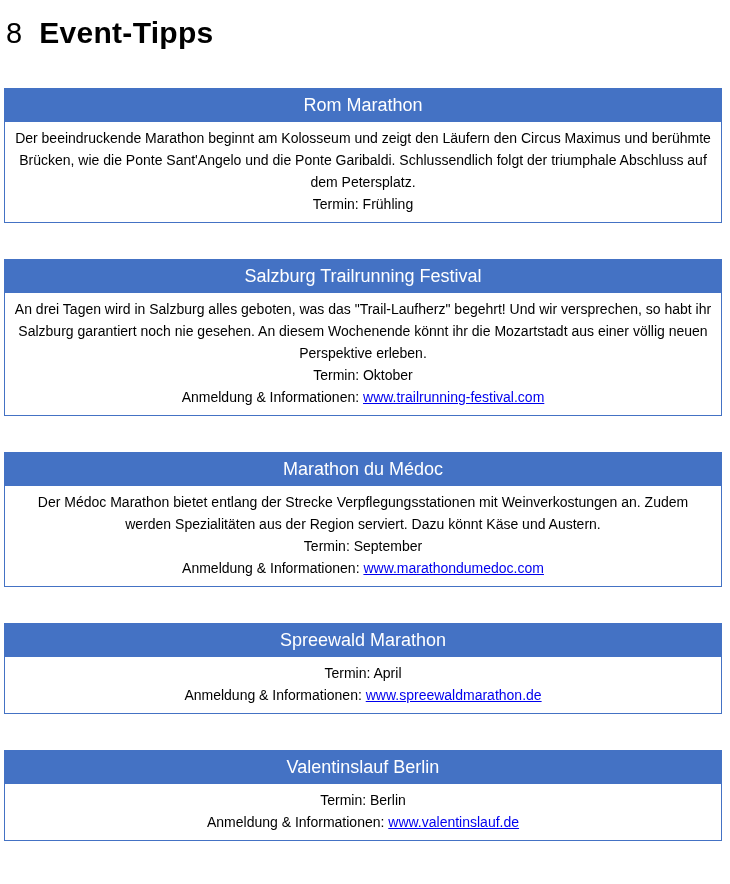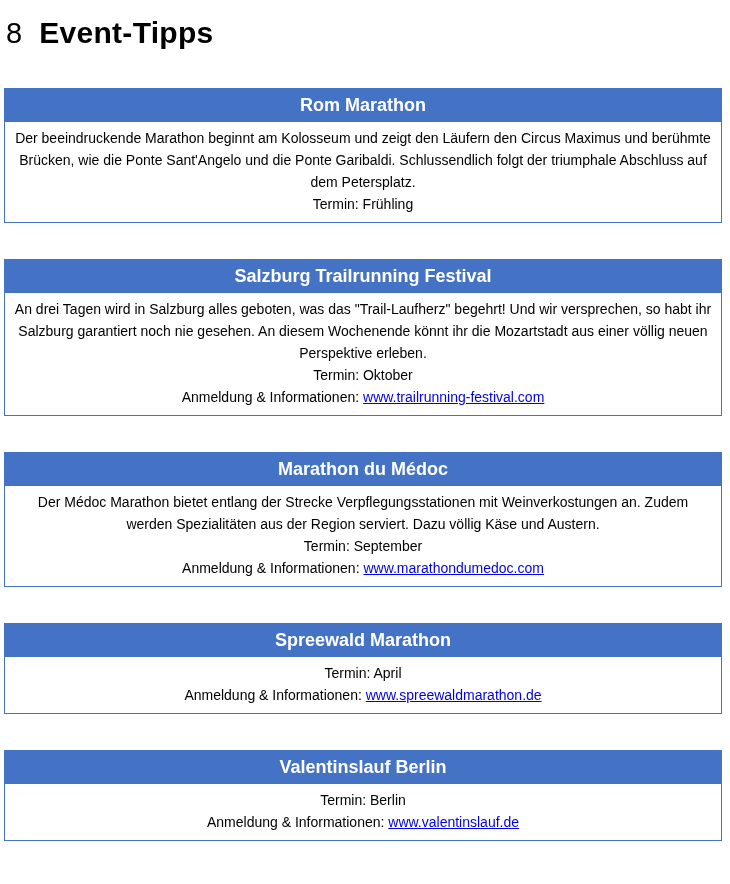--- a/index.html
+++ b/index.html
@@ -26,21 +26,21 @@
     font-size:30px;font-weight:700;line-height:36px;letter-spacing:0.3px;margin-top:11px;
   }
   .card{
     border:1.5px solid var(--border-color);
     margin-bottom:36px;
     background:#fff;
   }
   .card-header{
     background:var(--header-bg);
     color:#ffffff;
-    font-size:18px;font-weight:700;line-height:22px;
+    font-size:18px;font-weight:400;line-height:22px;
     text-align:center;
     padding:5px 4px 6px;
   }
   .card-body{
     padding:5px 8px 7px;
     font-size:14px;line-height:22px;
     text-align:center;
   }
   .card-body p{margin:0;}
   .lbl{font-weight:400;}
@@ -73,21 +73,21 @@
     <div class="card-body">
       <p>An drei Tagen wird in Salzburg alles geboten, was das "Trail-Laufherz" begehrt! Und wir versprechen, so habt ihr Salzburg garantiert noch nie gesehen. An diesem Wochenende könnt ihr die Mozartstadt aus einer völlig neuen Perspektive erleben.</p>
       <p><span class="lbl">Termin</span><span>: </span><span>Oktober</span></p>
       <p><span class="lbl">Anmeldung &amp; Informationen</span><span>: </span><a class="event-link">www.trailrunning-festival.com</a></p>
     </div>
   </div>
 
   <div class="card">
     <div class="card-header">Marathon du Médoc</div>
     <div class="card-body">
-      <p>Der Médoc Marathon bietet entlang der Strecke Verpflegungsstationen mit Weinverkostungen an. Zudem werden Spezialitäten aus der Region serviert. Dazu völlig Käse und Austern.</p>
+      <p>Der Médoc Marathon bietet entlang der Strecke Verpflegungsstationen mit Weinverkostungen an. Zudem werden Spezialitäten aus der Region serviert. Dazu könnt Käse und Austern.</p>
       <p><span class="lbl">Termin</span><span>: </span><span>September</span></p>
       <p><span class="lbl">Anmeldung &amp; Informationen</span><span>: </span><a class="event-link">www.marathondumedoc.com</a></p>
     </div>
   </div>
 
   <div class="card">
     <div class="card-header">Spreewald Marathon</div>
     <div class="card-body">
 
       <p><span class="lbl">Termin</span><span>: </span><span>April</span></p>

